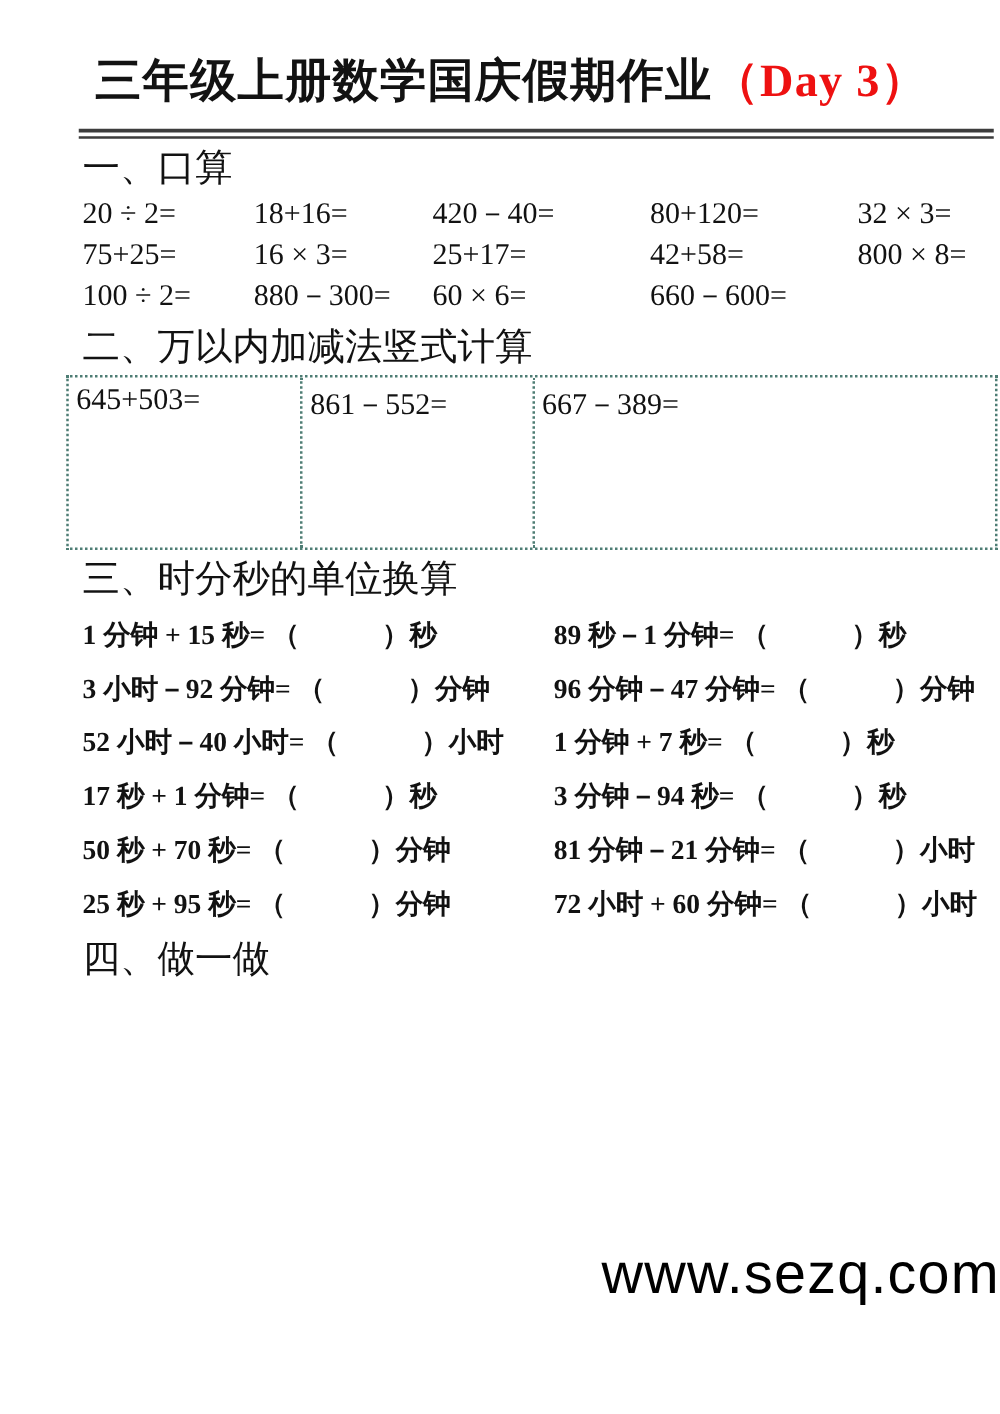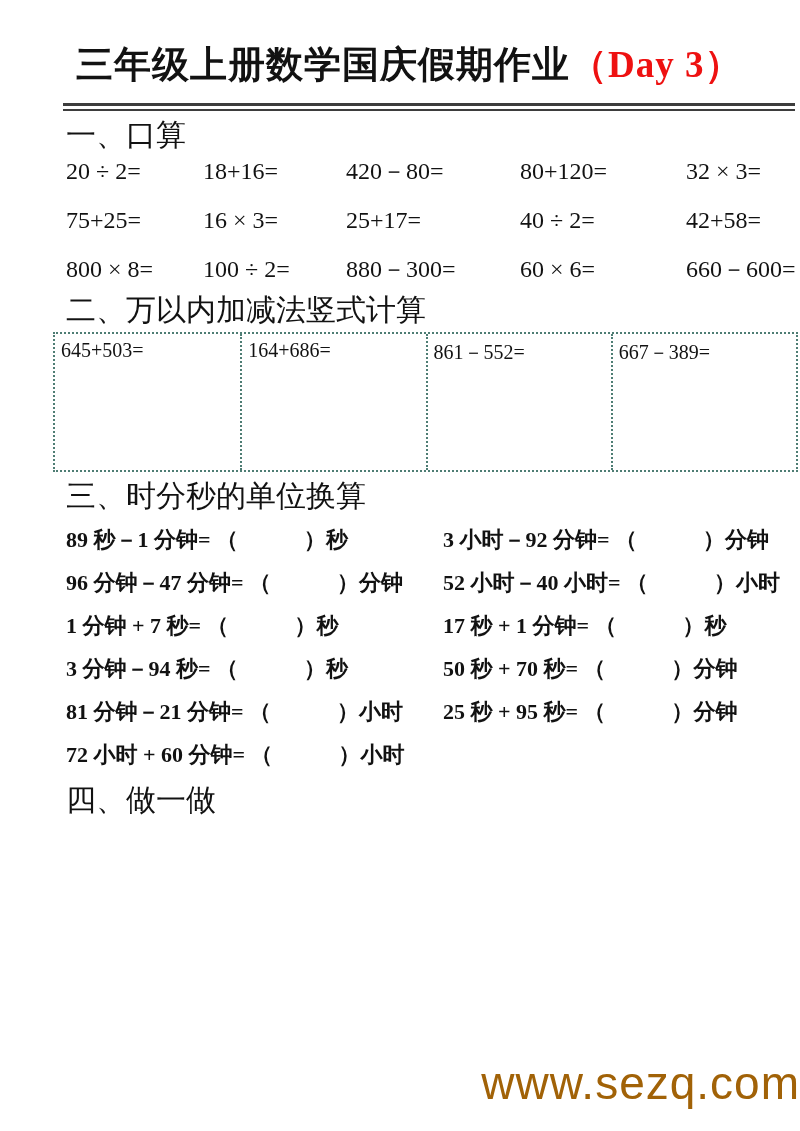--- a/index.html
+++ b/index.html
@@ -33,39 +33,39 @@
     margin:9px 4px 0 38px;
     font-size:30px;
     font-weight:normal;
     line-height:30px;
   }
   
   .oral{
     margin:5px 30px 0 38px;
     display:grid;
     grid-template-columns:137px 143px 174px 166px 1fr;
-    row-gap:16px;
+    row-gap:0;
   }
   .oral .eq{
     font-size:24px;
     line-height:33px;
     white-space:nowrap;
   }
   
   .vbox{
     margin:7px 30px 0 25px;
     height:136px;
     display:grid;
     grid-template-columns:1fr 1fr 1fr 1fr;
     border:2px dotted #4e7d74;
   }
   .vbox .cell{
     border-left:2px dotted #4e7d74;
     padding:5px 6px;
-    font-size:20px;
+    font-size:24px;
   }
   .vbox .cell:first-child{border-left:none;}
   
   .conv{
     margin:7px 30px 0 38px;
     display:grid;
     grid-template-columns:377px 1fr;
   }
   .conv .item{
     font-size:22px;
@@ -86,68 +86,67 @@
     font-size:21.5px;
     font-weight:bold;
     line-height:38px;
     text-align:justify;
   }
   .wbox .cell.right{border-left:2px dotted #4e7d74;}
   
   .watermark{
     position:absolute;
     right:28px;
-    top:1056px;
+    top:991px;
     font-family:"Liberation Sans","DejaVu Sans",sans-serif;
     font-size:46px;
-    color:#a16207;
+    color:#000000;
     letter-spacing:1px;
     pointer-events:none;
   }
 </style>
 </head>
 <body>
 
 <div class="page">
 
   <div class="title">
     <span>三年级上册数学国庆假期作业</span><span class="hl">（Day 3）</span>
   </div>
 
   <div class="rule"></div>
 
   <div class="sec-head">一、口算</div>
   <div class="oral">
     <div class="eq">20 ÷ 2=</div>
     <div class="eq">18+16=</div>
-    <div class="eq">420－80=</div>
+    <div class="eq">420－40=</div>
     <div class="eq">80+120=</div>
     <div class="eq">32 × 3=</div>
     <div class="eq">75+25=</div>
     <div class="eq">16 × 3=</div>
     <div class="eq">25+17=</div>
-    <div class="eq">40 ÷ 2=</div>
     <div class="eq">42+58=</div>
     <div class="eq">800 × 8=</div>
     <div class="eq">100 ÷ 2=</div>
     <div class="eq">880－300=</div>
     <div class="eq">60 × 6=</div>
     <div class="eq">660－600=</div>
   </div>
 
   <div class="sec-head">二、万以内加减法竖式计算</div>
   <div class="vbox">
     <div class="cell">645+503=</div>
-    <div class="cell">164+686=</div>
     <div class="cell">861－552=</div>
     <div class="cell">667－389=</div>
   </div>
 
   <div class="sec-head">三、时分秒的单位换算</div>
   <div class="conv">
+    <div class="item">1 分钟 + 15 秒= （　　　）秒</div>
     <div class="item">89 秒－1 分钟= （　　　）秒</div>
     <div class="item">3 小时－92 分钟= （　　　）分钟</div>
     <div class="item">96 分钟－47 分钟= （　　　）分钟</div>
     <div class="item">52 小时－40 小时= （　　　）小时</div>
     <div class="item">1 分钟 + 7 秒= （　　　）秒</div>
     <div class="item">17 秒 + 1 分钟= （　　　）秒</div>
     <div class="item">3 分钟－94 秒= （　　　）秒</div>
     <div class="item">50 秒 + 70 秒= （　　　）分钟</div>
     <div class="item">81 分钟－21 分钟= （　　　）小时</div>
     <div class="item">25 秒 + 95 秒= （　　　）分钟</div>

